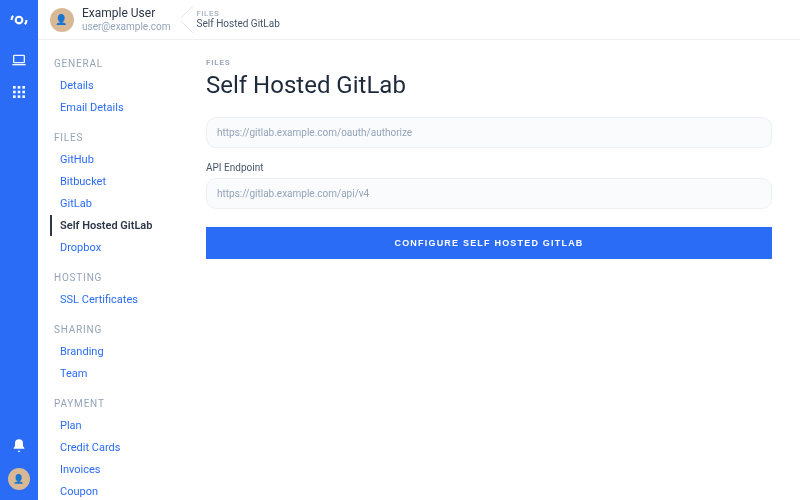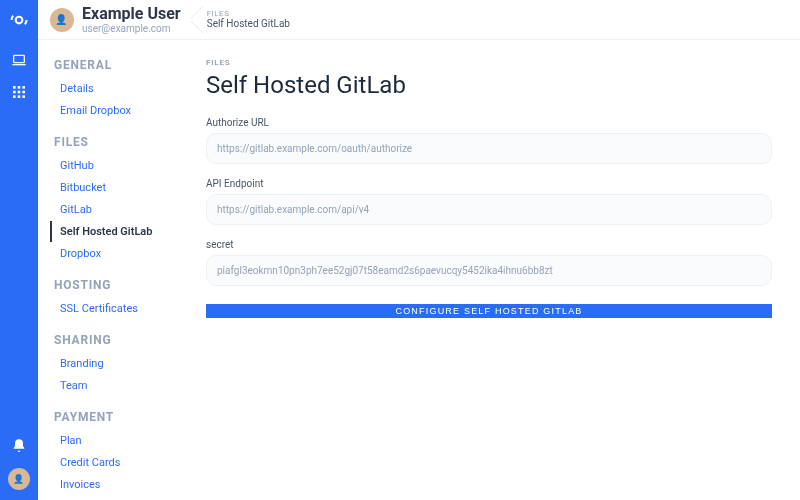--- a/index.html
+++ b/index.html
@@ -8,42 +8,42 @@
 .rail{width:38px;background:#2b6cf6;display:flex;flex-direction:column;align-items:center;padding-top:10px;flex-shrink:0}
 .rail .logo{width:20px;height:20px;margin-bottom:22px}
 .rail .ico{width:16px;height:16px;margin-bottom:16px;opacity:.95}
 .rail .spacer{flex:1}
 .rail .bell{width:16px;height:16px;margin-bottom:14px}
 .rail .avatar-sm{width:22px;height:22px;border-radius:50%;background:#d9b896;margin-bottom:10px;display:flex;align-items:center;justify-content:center;font-size:9px}
 .main{flex:1;display:flex;flex-direction:column;overflow:hidden}
 .topbar{height:40px;display:flex;align-items:center;padding:0 12px;border-bottom:1px solid #eef0f3;flex-shrink:0}
 .topbar .avatar{width:24px;height:24px;border-radius:50%;background:#d9b896;margin-right:8px;display:flex;align-items:center;justify-content:center;font-size:10px}
 .topbar .user{display:flex;flex-direction:column;line-height:1.2;margin-right:16px}
-.topbar .user .name{font-size:16px;font-weight:700;color:#2d3748}
+.topbar .user .name{font-size:12px;font-weight:400;color:#2d3748}
 .topbar .user .email{font-size:10px;color:#94a3b8}
 .crumb{position:relative;padding:4px 14px 4px 10px;display:flex;flex-direction:column;line-height:1.2}
 .crumb:before{content:"";position:absolute;left:-6px;top:0;bottom:0;width:12px;background:linear-gradient(135deg,transparent 49%,#e5e9ef 49%,#e5e9ef 51%,transparent 51%),linear-gradient(45deg,transparent 49%,#e5e9ef 49%,#e5e9ef 51%,transparent 51%);background-size:12px 50%;background-position:0 0,0 100%;background-repeat:no-repeat}
 .crumb .k{font-size:8px;letter-spacing:.5px;color:#94a3b8;text-transform:uppercase}
 .crumb .v{font-size:10px;color:#475569}
 .body{flex:1;display:flex;overflow:hidden}
 .sidebar{width:140px;padding:18px 0 18px 12px;overflow-y:auto;flex-shrink:0}
 .sidebar::-webkit-scrollbar{width:0}
-.grp-h{font-size:12px;letter-spacing:.8px;color:#94a3b8;text-transform:uppercase;margin:14px 0 6px 4px;font-weight:700}
+.grp-h{font-size:10px;letter-spacing:.8px;color:#94a3b8;text-transform:uppercase;margin:14px 0 6px 4px;font-weight:400}
 .grp-h:first-child{margin-top:0}
 .nav-item{display:block;font-size:11px;color:#2b6cf6;padding:4px 0 4px 8px;margin-bottom:1px;border-left:2px solid transparent;cursor:pointer}
 .nav-item.active{color:#2d3748;font-weight:600;border-left-color:#2d3748}
 .content{flex:1;padding:18px 28px;overflow-y:auto}
 .content::-webkit-scrollbar{width:6px}
 .content::-webkit-scrollbar-thumb{background:#e2e8f0;border-radius:3px}
 .eyebrow{font-size:8px;letter-spacing:.8px;color:#94a3b8;text-transform:uppercase;font-weight:600}
 .title{font-size:24px;font-weight:400;color:#1e293b;margin:4px 0 18px}
 .fld{margin-bottom:14px}
 .lbl{font-size:10px;color:#475569;margin-bottom:5px;display:block}
 .inp{width:100%;border:1px solid #eef0f3;background:#fafbfc;padding:9px 10px;font-size:10px;color:#94a3b8;border-radius:10px;font-family:inherit}
-.btn{width:100%;background:#2b6cf6;color:#fff;border:none;padding:2px;font-size:9px;letter-spacing:1.2px;font-weight:400;text-transform:uppercase;cursor:pointer;margin-top:4px}
+.btn{width:100%;background:#2b6cf6;color:#fff;border:none;padding:11px;font-size:9px;letter-spacing:1.2px;font-weight:700;text-transform:uppercase;cursor:pointer;margin-top:4px}
 </style>
 </head>
 <body>
 
 <div class="app">
   <div class="rail">
     <svg class="logo" viewBox="0 0 24 24" fill="none" stroke="#fff" stroke-width="2.5">
         <circle cx="12" cy="12" r="4"></circle>
         <path d="M3 12c0-2 1-4 2-5M21 12c0 2-1 4-2 5"></path>
       </svg>
@@ -79,21 +79,21 @@
       <div class="crumb">
         <span class="k">FILES</span>
         <span class="v">Self Hosted GitLab</span>
       </div>
     </div>
 
     <div class="body">
       <nav class="sidebar" id="sidebar">
           <div class="grp-h">GENERAL</div>
           <a class="nav-item">Details</a>
-          <a class="nav-item">Email Dropbox</a>
+          <a class="nav-item">Email Details</a>
           <div class="grp-h">FILES</div>
           <a class="nav-item">GitHub</a>
           <a class="nav-item">Bitbucket</a>
           <a class="nav-item">GitLab</a>
           <a class="nav-item active">Self Hosted GitLab</a>
           <a class="nav-item">Dropbox</a>
           <div class="grp-h">HOSTING</div>
           <a class="nav-item">SSL Certificates</a>
           <div class="grp-h">SHARING</div>
           <a class="nav-item">Branding</a>
@@ -101,22 +101,21 @@
           <div class="grp-h">PAYMENT</div>
           <a class="nav-item">Plan</a>
           <a class="nav-item">Credit Cards</a>
           <a class="nav-item">Invoices</a>
           <a class="nav-item">Coupon</a>
         </nav>
       <div class="content">
         <div class="eyebrow">FILES</div>
         <h1 class="title">Self Hosted GitLab</h1>
         <div id="fields">
-            <div class="fld"><label class="lbl">Authorize URL</label><input class="inp" value="https://gitlab.example.com/oauth/authorize" style=""></div>
+            <div class="fld"><input class="inp" value="https://gitlab.example.com/oauth/authorize" style=""></div>
             <div class="fld"></div>
             <div class="fld"><label class="lbl">API Endpoint</label><input class="inp" value="https://gitlab.example.com/api/v4" style=""></div>
-            <div class="fld"><label class="lbl">secret</label><input class="inp" value="piafgl3eokmn10pn3ph7ee52gj07t58eamd2s6paevucqy5452ika4ihnu6bb8zt" style=""></div>
           </div>
         <button class="btn">Configure Self Hosted GitLab</button>
       </div>
     </div>
   </div>
 </div>
 
 </body></html>

